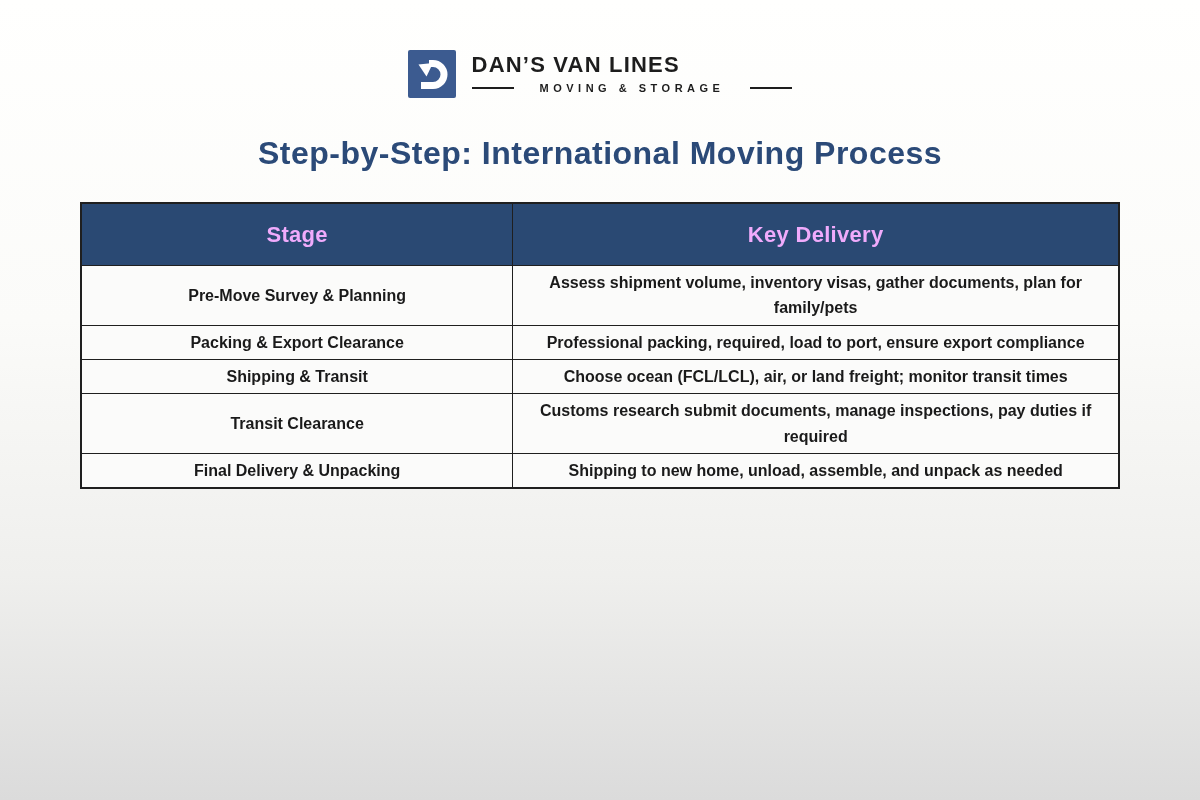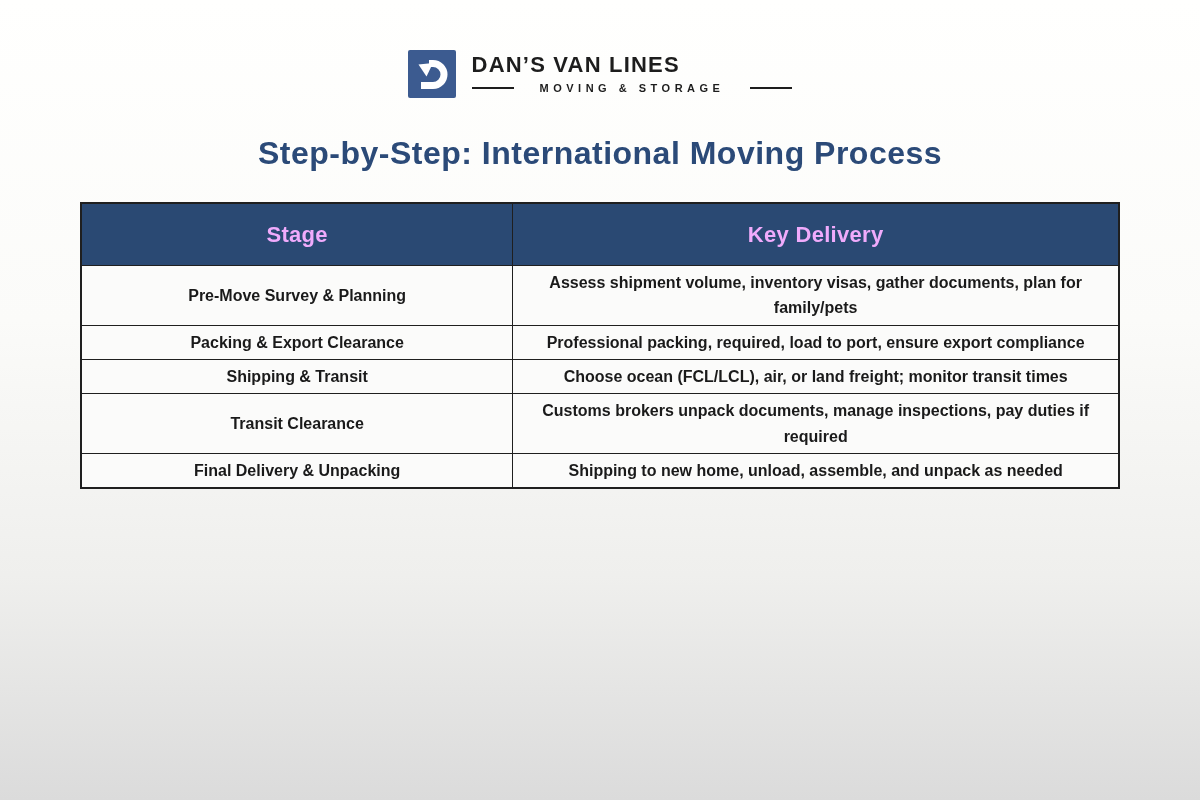--- a/index.html
+++ b/index.html
@@ -132,21 +132,21 @@
           <tr>
             <td class="stage-cell">Packing &amp; Export Clearance</td>
             <td class="actions-cell">Professional packing, required, load to port, ensure export compliance</td>
           </tr>
           <tr>
             <td class="stage-cell">Shipping &amp; Transit</td>
             <td class="actions-cell">Choose ocean (FCL/LCL), air, or land freight; monitor transit times</td>
           </tr>
           <tr>
             <td class="stage-cell">Transit Clearance</td>
-            <td class="actions-cell">Customs brokers unpack documents, manage inspections, pay duties if required</td>
+            <td class="actions-cell">Customs research submit documents, manage inspections, pay duties if required</td>
           </tr>
           <tr>
             <td class="stage-cell">Final Delivery &amp; Unpacking</td>
             <td class="actions-cell">Shipping to new home, unload, assemble, and unpack as needed</td>
           </tr>
         </tbody>
     </table>
   </div>
 
 </div>

